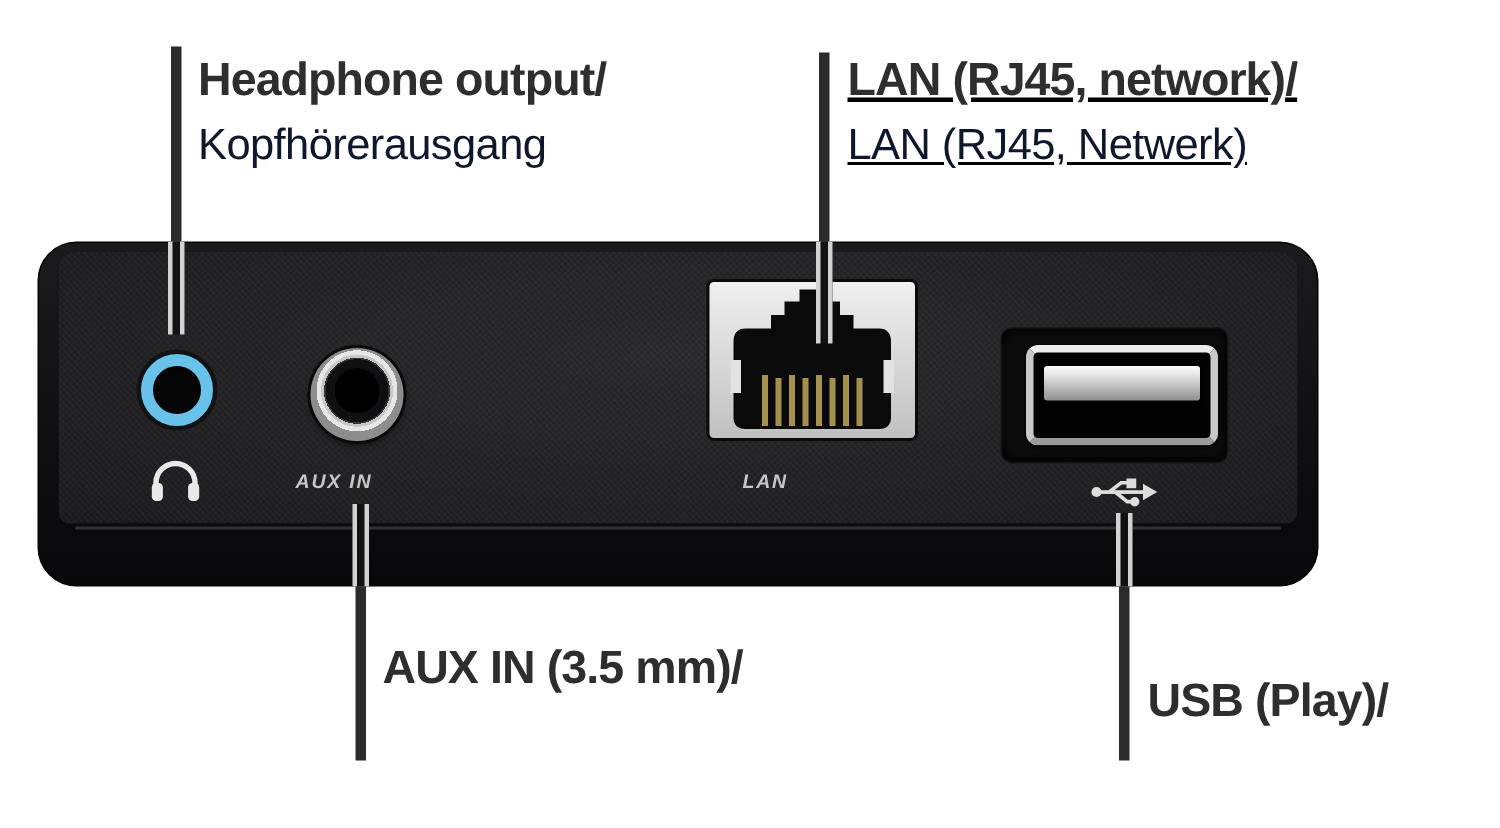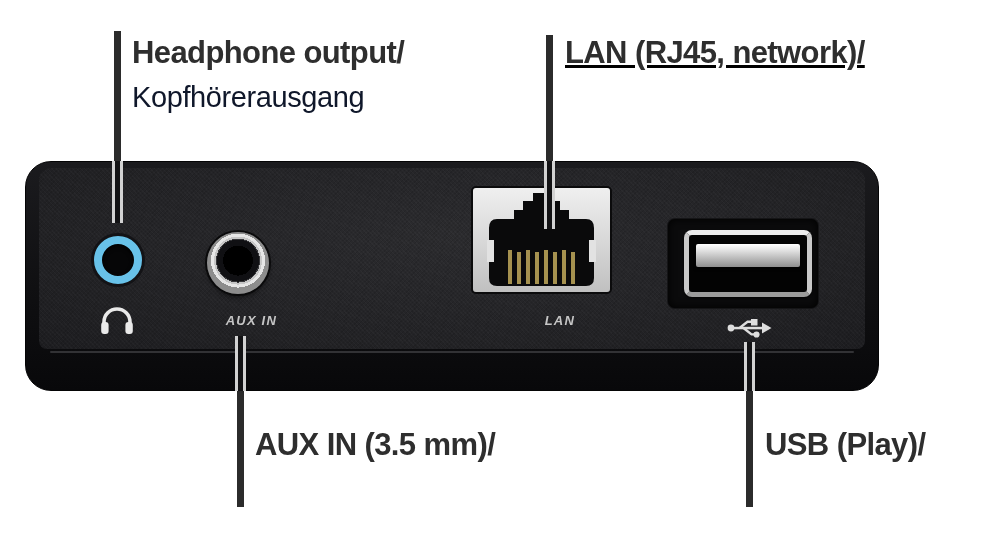--- a/index.html
+++ b/index.html
@@ -7,21 +7,21 @@
     position:relative;width:1000px;height:552px;background:#ffffff;overflow:hidden;
     font-family:"Liberation Sans",sans-serif;
   }
   
   .label{position:absolute;line-height:44px;white-space:nowrap;}
   .label .b{font-size:31px;font-weight:700;color:#2e2e2e;letter-spacing:-0.6px;}
   .label .r{font-size:29px;font-weight:400;color:#0f172a;letter-spacing:-0.4px;}
   .label-tl{left:132px;top:31px;}
   .label-tr{left:565px;top:31px;text-decoration:underline;}
   .label-bl{left:255px;top:423px;}
-  .label-br{left:765px;top:423px;}
+  .label-br{left:765px;top:445px;}
   
   .cl{position:absolute;z-index:6;}
   .cl-black{width:7px;background:#2b2b2b;}
   .cl-over{width:11px;box-sizing:border-box;background:#121214;
            border-left:3px solid #d2d2d2;border-right:3px solid #d2d2d2;}
   
   .device{position:absolute;left:25px;top:161px;width:854px;height:230px;z-index:1;
     border-radius:26px;background:linear-gradient(180deg,#1b1b1e 0%,#101012 55%,#08080a 100%);
     border:1px solid #040405;box-sizing:border-box;}
   .face{position:absolute;left:39px;top:168px;width:826px;height:181px;z-index:2;
@@ -37,23 +37,23 @@
     box-sizing:border-box;border-radius:50%;border:8px solid #68c2e9;background:#060607;
     box-shadow:0 0 0 3px #131316,inset 0 2px 4px #000;}
   .hp-icon{position:absolute;left:99px;top:305px;width:36px;height:30px;z-index:3;}
   
   .aux-jack{position:absolute;left:207px;top:232px;width:62px;height:62px;z-index:3;border-radius:50%;
     background:radial-gradient(circle at 50% 46%,
       #000 0 15px,#101013 15px 21px,#353538 21px 22px,
       #c6c6c6 22px 24px,#e6e6e6 24px 27px,#8d8d8d 27px 31px);
     box-shadow:0 0 0 2px #0a0a0b,0 3px 5px rgba(0,0,0,.55);}
   .port-text{position:absolute;z-index:3;font-style:italic;font-weight:700;font-size:13px;
-    color:#c6c6c6;letter-spacing:1.2px;text-align:right;}
+    color:#c6c6c6;letter-spacing:1.2px;text-align:left;}
   .aux-text{left:197px;top:313px;width:80px;}
-  .lan-text{left:515px;top:313px;width:60px;}
+  .lan-text{left:495px;top:313px;width:60px;}
   
   .lan-bezel{position:absolute;left:473px;top:188px;width:137px;height:104px;z-index:3;
     background:linear-gradient(180deg,#efefef 0%,#d6d6d6 55%,#c0c0c0 100%);
     border-radius:3px;box-shadow:0 0 0 2px #0b0b0c;}
   .lan-bezel svg{position:absolute;left:0;top:0;}
   
   .usb-recess{position:absolute;left:668px;top:219px;width:150px;height:89px;z-index:3;
     background:#0b0b0c;border-radius:7px;box-shadow:inset 0 0 8px #000,0 0 0 1px #151517;}
   .usb-frame{position:absolute;left:684px;top:230px;width:128px;height:67px;z-index:4;
     box-sizing:border-box;border-radius:8px;background:#030303;
@@ -70,20 +70,21 @@
 
 <div class="canvas">
 
   <div class="label label-tl">
     <div class="b">Headphone output/</div>
     <div class="r">Kopfhörerausgang</div>
   </div>
 
   <div class="label label-tr">
     <div class="b">LAN (RJ45, network)/</div>
+    <div class="r">LAN (RJ45, Netwerk)</div>
   </div>
 
   <div class="label label-bl">
     <div class="b">AUX IN (3.5 mm)/</div>
   </div>
 
   <div class="label label-br">
     <div class="b">USB (Play)/</div>
   </div>
 

